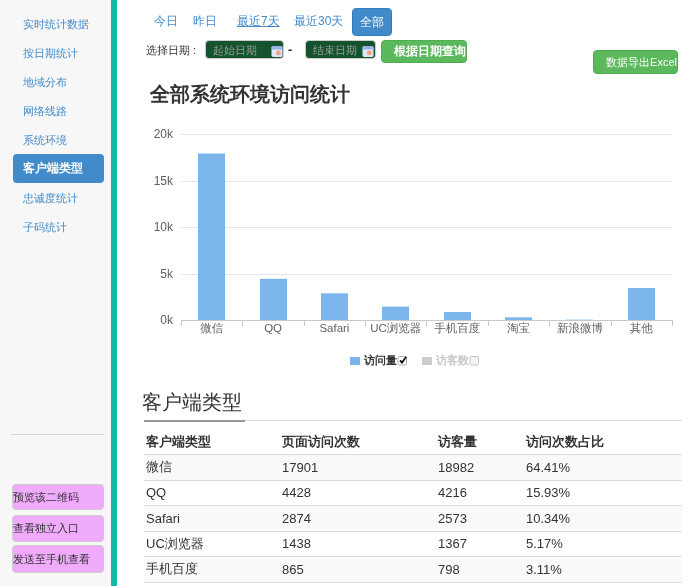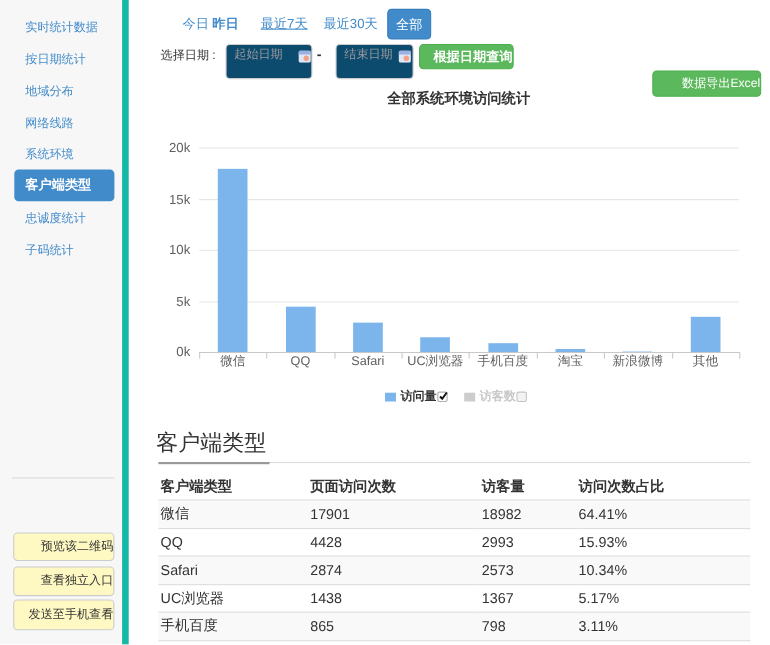--- a/index.html
+++ b/index.html
@@ -4,35 +4,35 @@
 <style>
 * { margin:0; padding:0; box-sizing:border-box; }
 html,body { width:700px; height:586px; background:#fff; font-family:"Liberation Sans", sans-serif; overflow:hidden; }
 #page { position:relative; width:700px; height:586px; background:#fff; }
 
 
 #sidebar { position:absolute; left:0; top:0; width:117px; height:586px; background:#f7f7f7; border-right:6px solid #14b8a6; }
 .mitem { position:absolute; left:23px; font-size:11px; color:#428bca; }
 .msel { position:absolute; left:13px; width:91px; height:29px; background:#428bca; border-radius:4px; color:#fff; font-size:12px; font-weight:bold; line-height:29px; padding-left:10px; }
 #sdiv { position:absolute; left:11px; top:434px; width:93px; height:0; border-top:1px solid #d9d9d9; }
-.sbtn { position:absolute; left:12px; width:92px; background:#fef9c3; border:1px solid #ccc; border-radius:4px; font-size:11px; color:#333; text-align:right; }
+.sbtn { position:absolute; left:12px; width:92px; background:#f0abfc; border:1px solid #ccc; border-radius:4px; font-size:11px; color:#333; text-align:left; }
 
 
 .tab { position:absolute; font-size:12px; color:#428bca; }
 #tabsel { position:absolute; left:352px; top:8px; width:40px; height:28px; background:#428bca; border:1px solid #357ebd; border-radius:4px; color:#ffffff; font-size:12px; text-align:center; line-height:26px; }
 
 
 #datelabel { position:absolute; left:146px; top:43px; font-size:11px; font-weight:normal; color:#333; }
-.dinput { position:absolute; top:40px; height:32px; background:#0c4a6e; border:1px solid #ccc; border-radius:4px; font-size:11px; color:#9a9a9a; line-height:19px; padding-left:7px; }
+.dinput { position:absolute; top:40px; height:19px; background:#14532d; border:1px solid #ccc; border-radius:4px; font-size:11px; color:#9a9a9a; line-height:19px; padding-left:7px; }
 #dash { position:absolute; left:288px; top:42px; font-size:13px; font-weight:bold; color:#333; }
 .gbtn { position:absolute; background:#5cb85c; border:1px solid #4cae4c; border-radius:4px; color:#fff; font-size:12px; text-align:right; }
 .calicon { position:absolute; width:12px; height:11px; }
 
 
-#ctitle { position:absolute; left:150px; top:81px; width:534px; text-align:center; font-size:13px; font-weight:bold; color:#333; }
+#ctitle { position:absolute; left:150px; top:81px; width:534px; font-size:20px; font-weight:bold; color:#333; }
 
 
 .leg { position:absolute; }
 
 
 #sectitle { position:absolute; left:142px; top:389px; font-size:20px; color:#333; }
 #secline-l { position:absolute; left:144px; top:420px; width:538px; border-top:1px solid #ddd; }
 #secline-d { position:absolute; left:144px; top:420px; width:101px; border-top:2px solid #999; }
 #tbl { position:absolute; left:144px; top:422px; width:538px; border-collapse:collapse; }
 #tbl th { font-size:13px; font-weight:bold; color:#333; text-align:left; padding-left:2px; height:32.5px; border-bottom:1px solid #ddd; vertical-align:bottom; padding-bottom:3px; }
@@ -52,43 +52,43 @@
     <div class="mitem" style="top:133px;">系统环境</div>
     <div class="msel" style="top:154px;">客户端类型</div>
     <div class="mitem" style="top:191px;">忠诚度统计</div>
     <div class="mitem" style="top:220px;">子码统计</div>
     <div id="sdiv"></div>
     <div class="sbtn" style="top:484px; height:26px; line-height:24px;">预览该二维码</div>
     <div class="sbtn" style="top:515px; height:27px; line-height:25px;">查看独立入口</div>
     <div class="sbtn" style="top:545px; height:28px; line-height:26px;">发送至手机查看</div>
   </div>
 
-  <div class="tab" style="left:166px; top:13px;">今日</div>
-  <div class="tab" style="left:193px; top:13px;font-weight:bold;">昨日</div>
+  <div class="tab" style="left:154px; top:13px;">今日</div>
+  <div class="tab" style="left:193px; top:13px;">昨日</div>
   <div class="tab" style="left:237px; top:13px;text-decoration:underline;">最近7天</div>
   <div class="tab" style="left:294px; top:13px;">最近30天</div>
   <div id="tabsel">全部</div>
 
   <div id="datelabel">选择日期 :</div>
   <div class="dinput" style="left:205px; width:79px;">起始日期</div>
   <svg class="calicon" style="left:271px; top:46px;" width="10" height="10" viewBox="0 0 10 10">
     <rect x="0" y="0" width="10" height="10" rx="1.5" fill="#dfe7f7"></rect>
     <path d="M1.5 0 H8.5 A1.5 1.5 0 0 1 10 1.5 V3.2 H0 V1.5 A1.5 1.5 0 0 1 1.5 0 Z" fill="#9bb1e4"></path>
     <circle cx="6.3" cy="6.3" r="2.2" fill="#f2a183"></circle>
   </svg>
   <div id="dash">-</div>
   <div class="dinput" style="left:305px; width:71px;">结束日期</div>
   <svg class="calicon" style="left:362px; top:46px;" width="10" height="10" viewBox="0 0 10 10">
     <rect x="0" y="0" width="10" height="10" rx="1.5" fill="#dfe7f7"></rect>
     <path d="M1.5 0 H8.5 A1.5 1.5 0 0 1 10 1.5 V3.2 H0 V1.5 A1.5 1.5 0 0 1 1.5 0 Z" fill="#9bb1e4"></path>
     <circle cx="6.3" cy="6.3" r="2.2" fill="#f2a183"></circle>
   </svg>
   <div class="gbtn" style="left:381px; top:40px; width:86px; height:23px; line-height:21px; font-weight:bold;">根据日期查询</div>
 
-  <div class="gbtn" style="left:593px; top:64px; width:99px; height:24px; line-height:22px; font-size:11px;">数据导出Excel</div>
+  <div class="gbtn" style="left:593px; top:50px; width:85px; height:24px; line-height:22px; font-size:11px;">数据导出Excel</div>
 
   <div id="ctitle">全部系统环境访问统计</div>
 
   <svg id="chart" style="position:absolute; left:140px; top:120px;" width="560" height="225" viewBox="0 0 560 225">
 
     <g stroke="#e6e6e6" stroke-width="1">
       <line x1="41" y1="14.5" x2="532" y2="14.5"></line>
       <line x1="41" y1="61.5" x2="532" y2="61.5"></line>
       <line x1="41" y1="107.5" x2="532" y2="107.5"></line>
       <line x1="41" y1="154.5" x2="532" y2="154.5"></line>
@@ -171,21 +171,21 @@
         </tr>
     <tr class="g">
           <td>微信</td>
           <td class="num">17901</td>
           <td class="num">18982</td>
           <td class="num">64.41%</td>
         </tr>
     <tr>
           <td>QQ</td>
           <td class="num">4428</td>
-          <td class="num">2993</td>
+          <td class="num">4216</td>
           <td class="num">15.93%</td>
         </tr>
     <tr class="g">
           <td>Safari</td>
           <td class="num">2874</td>
           <td class="num">2573</td>
           <td class="num">10.34%</td>
         </tr>
     <tr>
           <td>UC浏览器</td>

